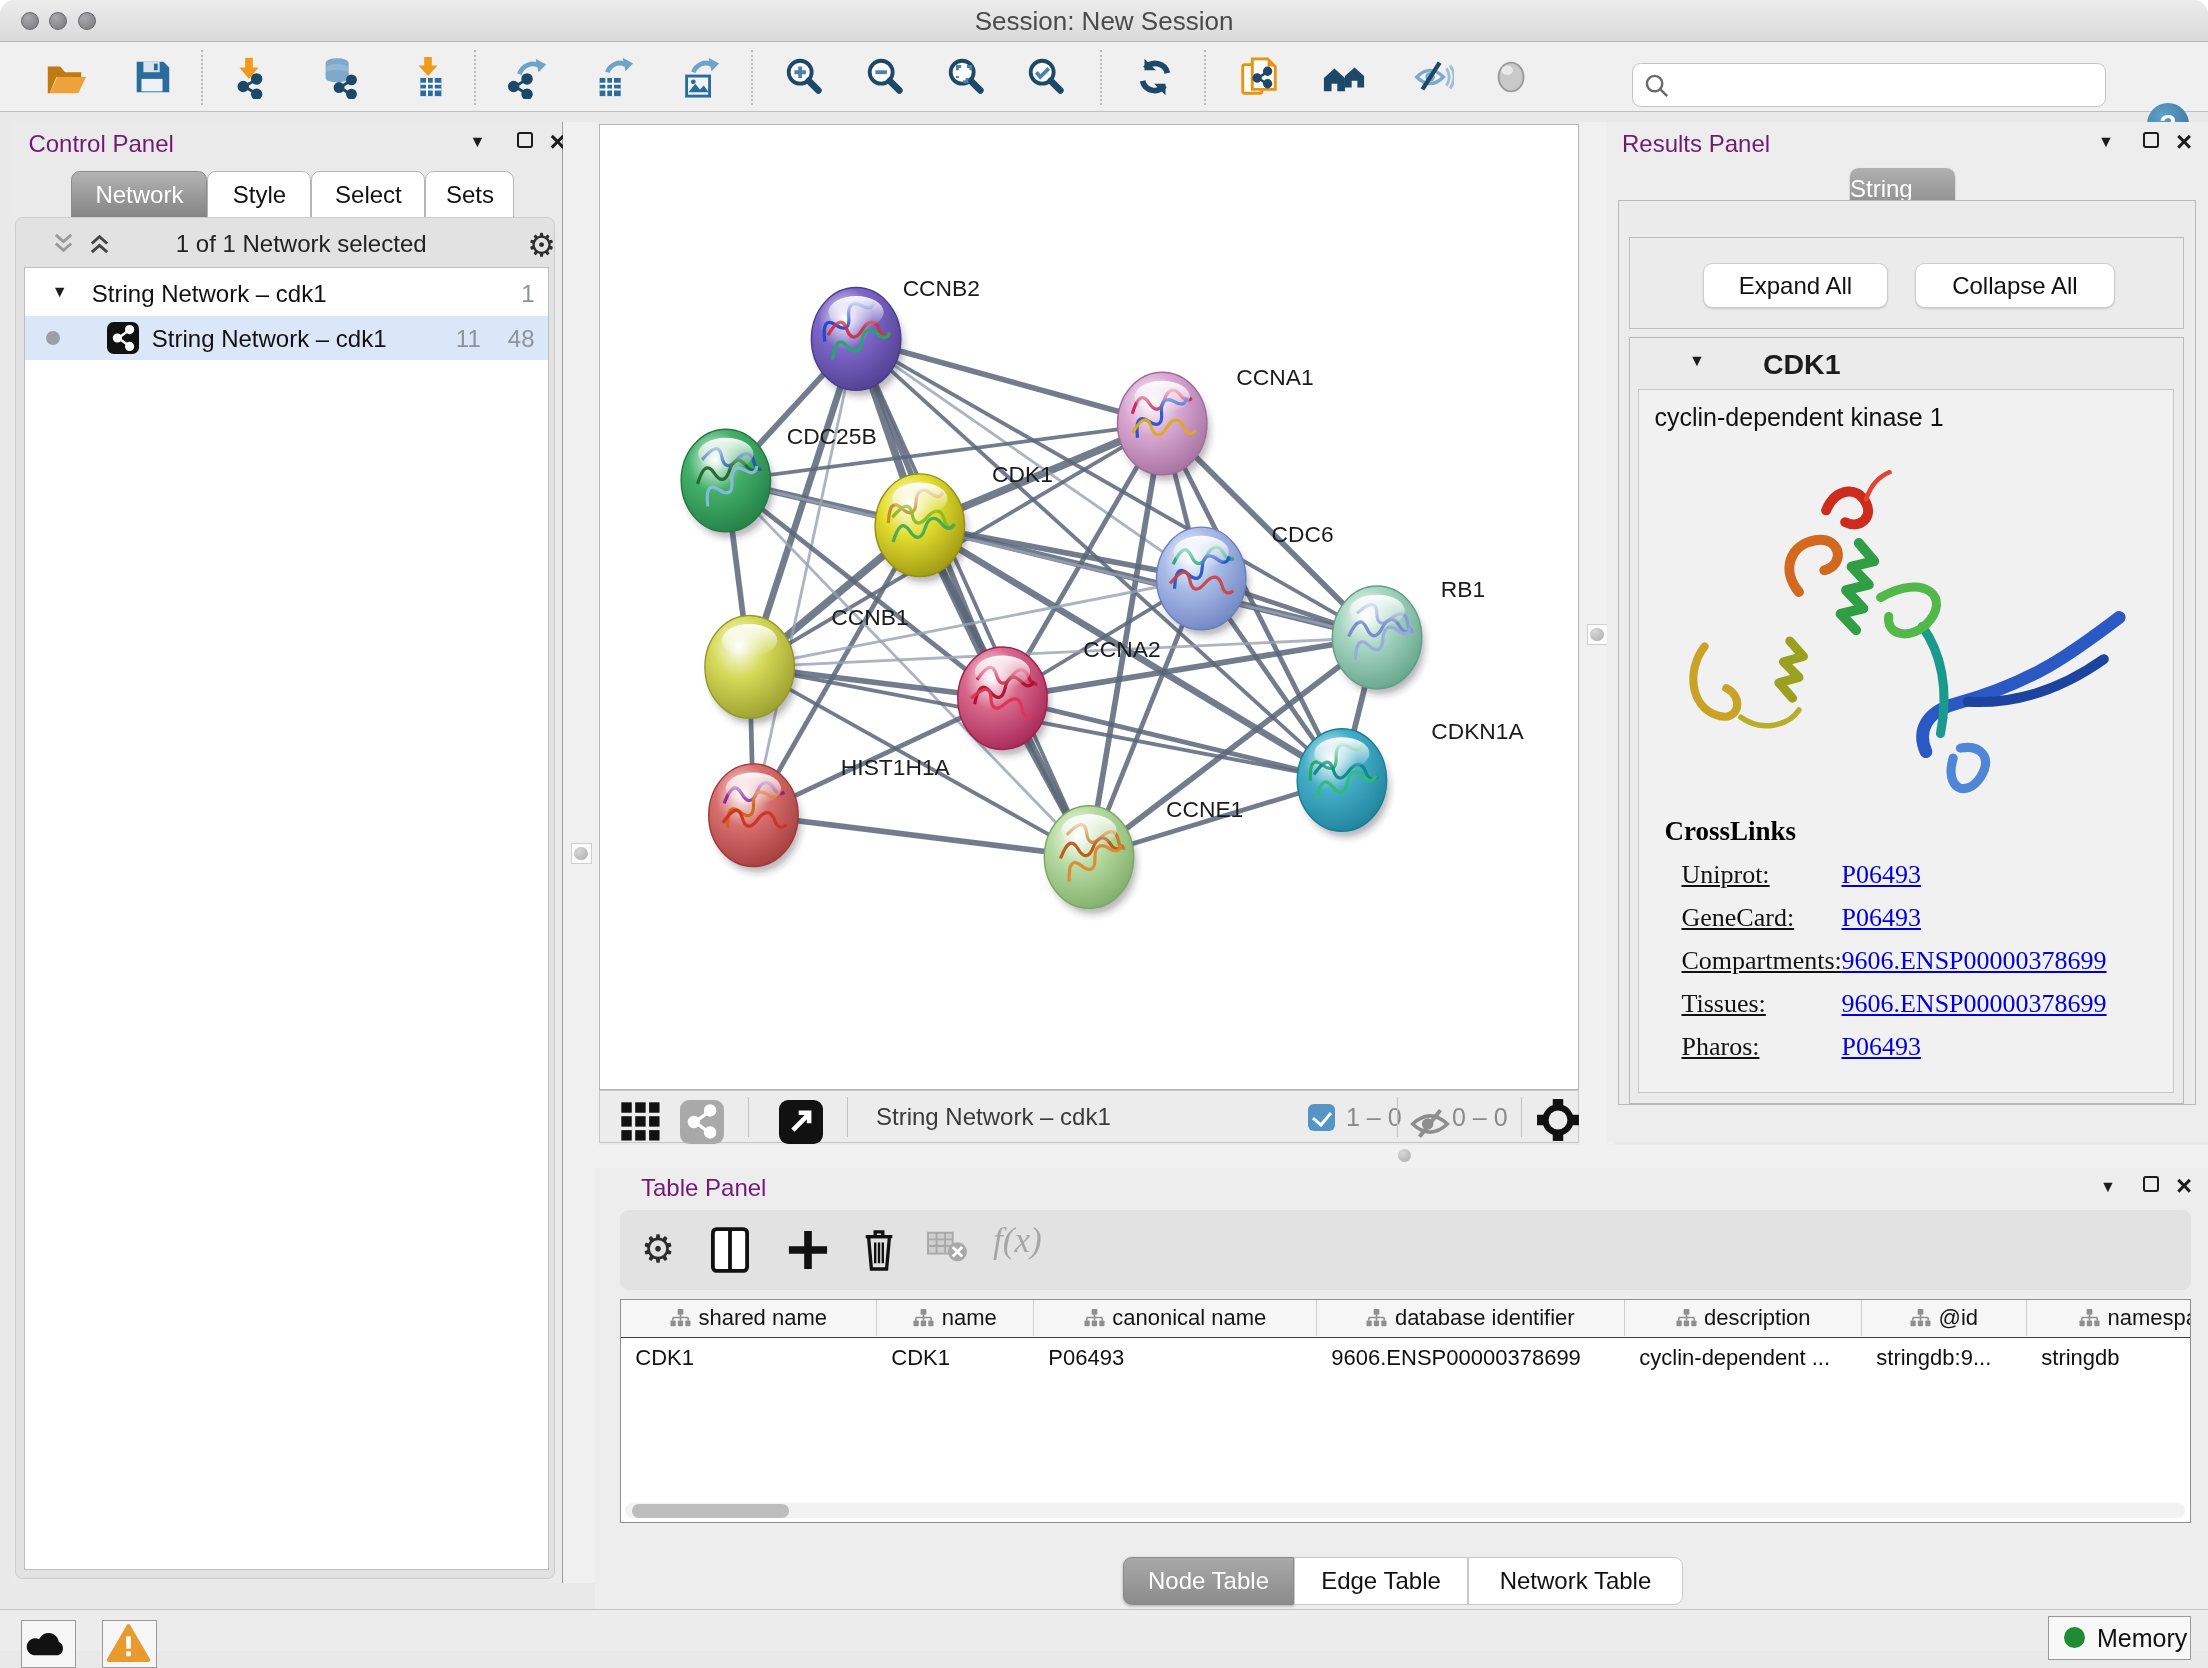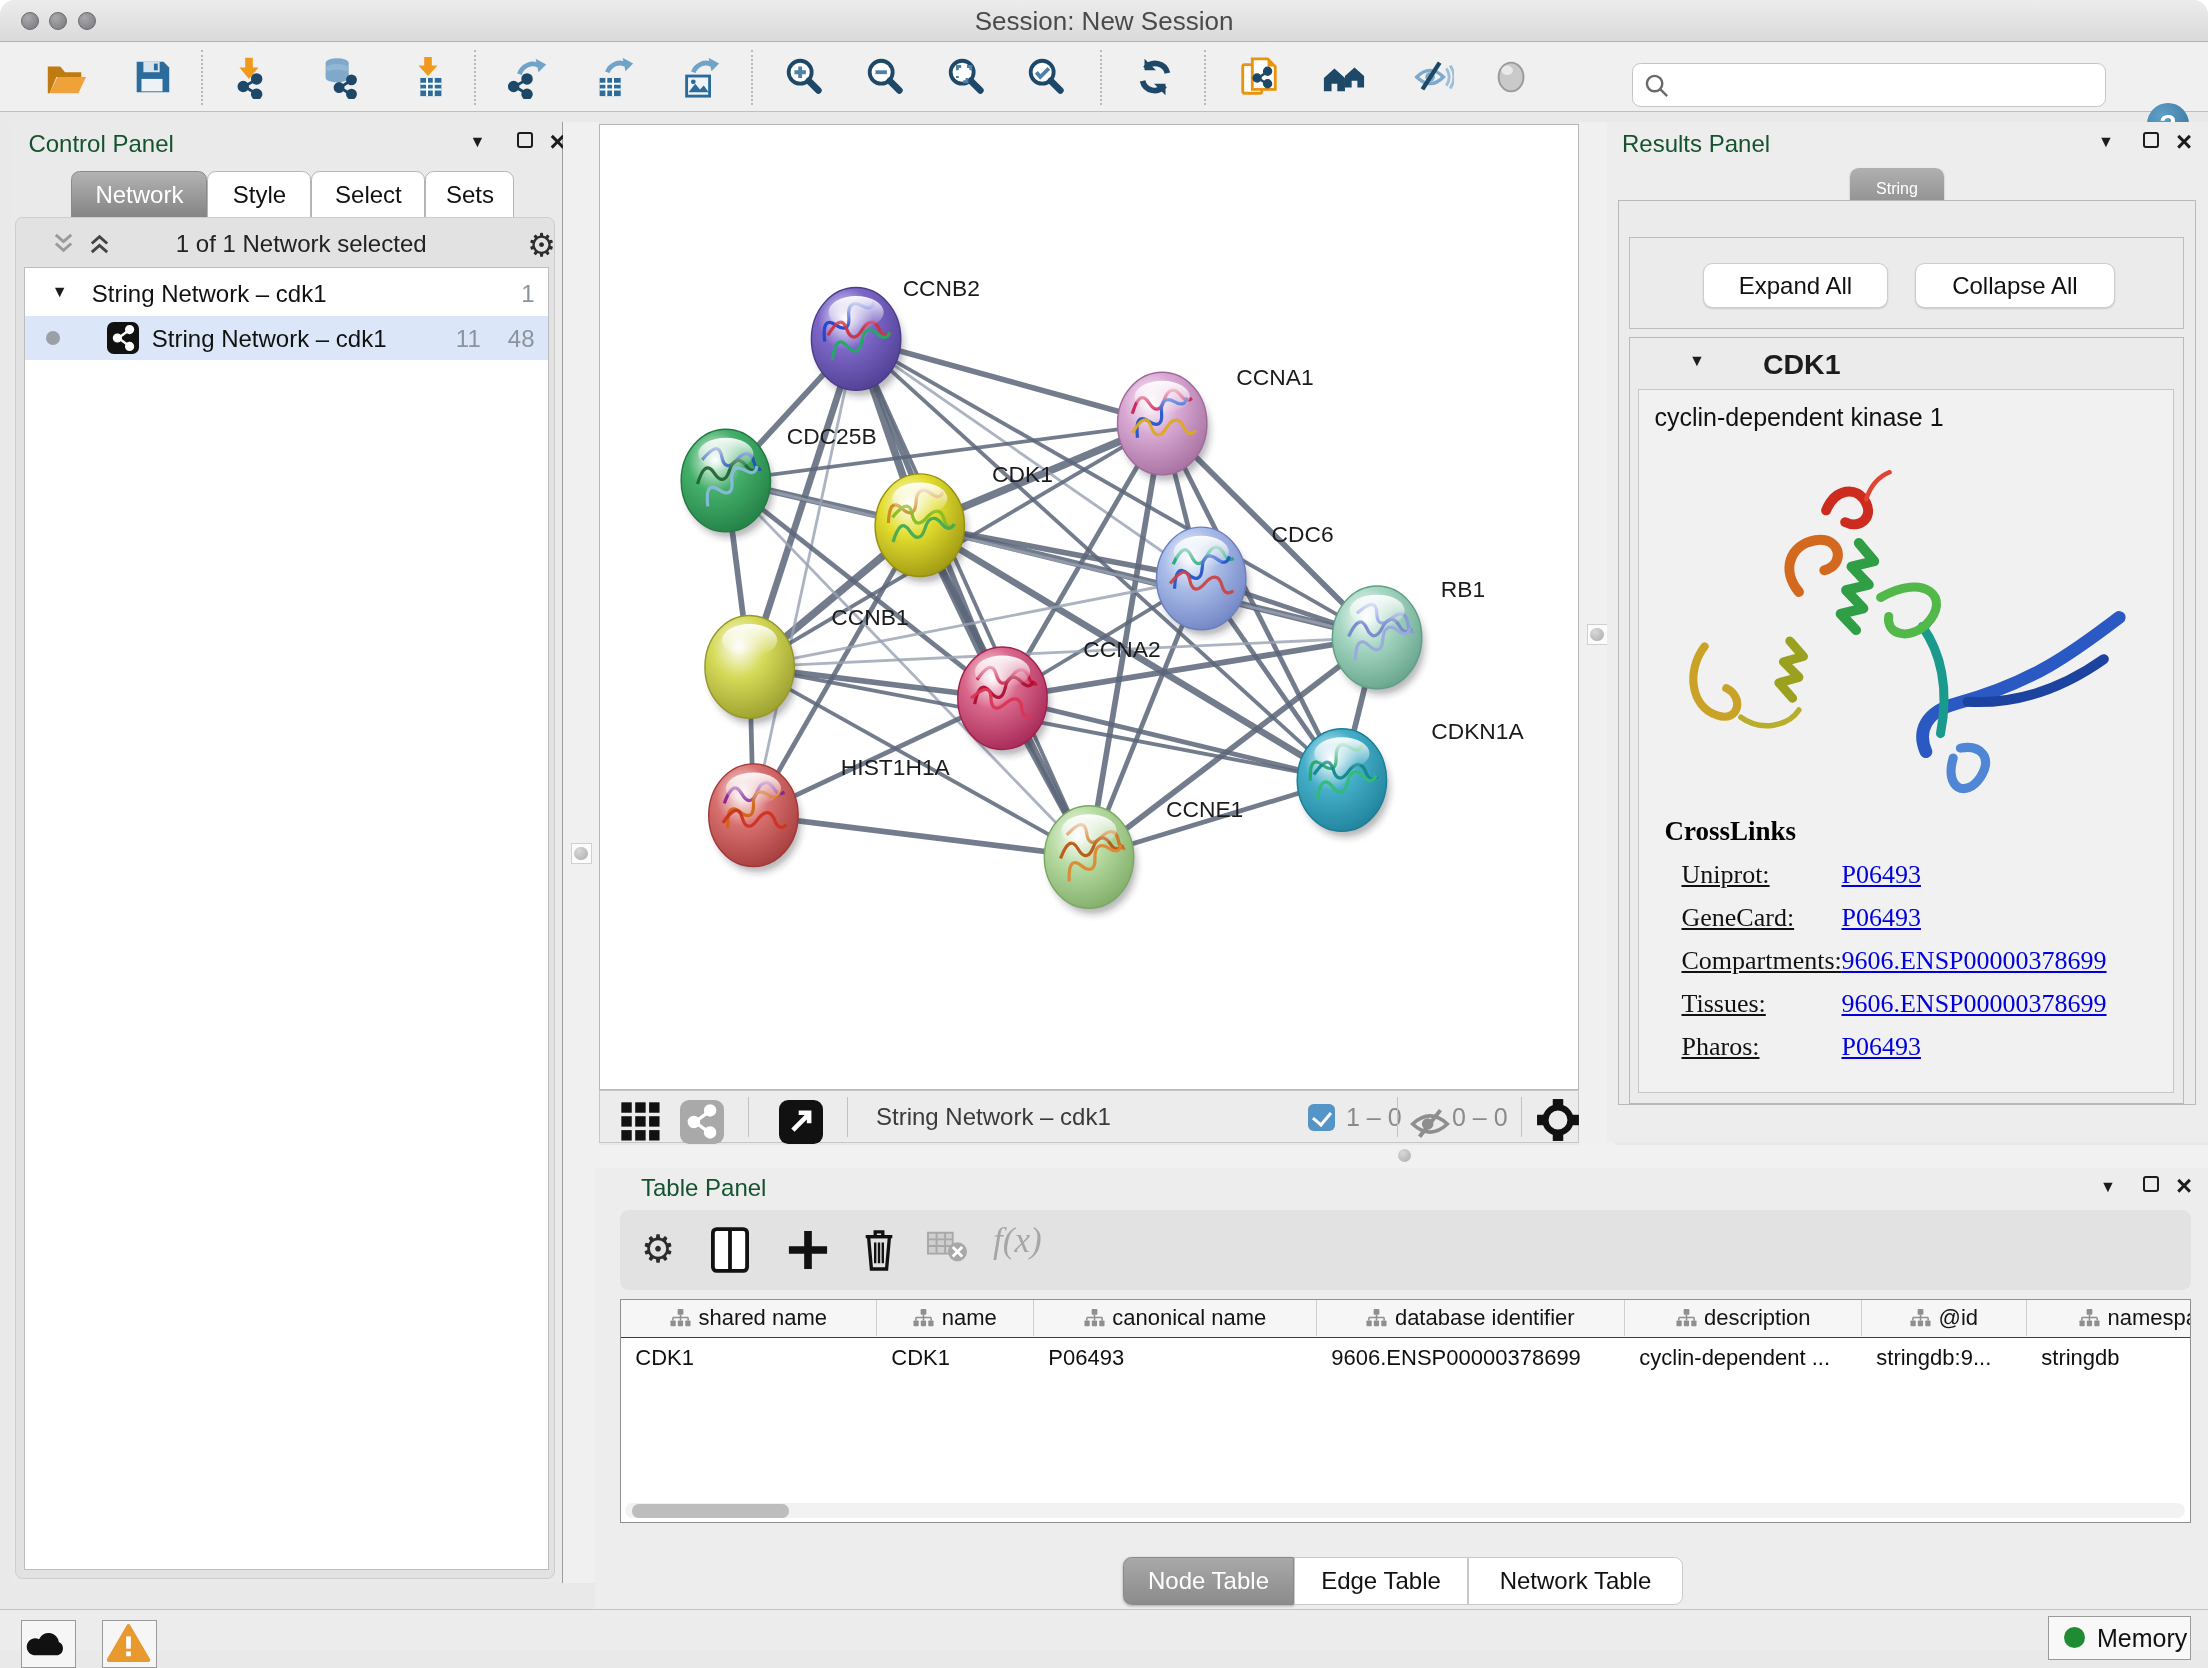--- a/index.html
+++ b/index.html
@@ -26,21 +26,21 @@
   .searchbox { position:absolute; left:1632px; top:21px; width:474px; height:44px;
                background:#ffffff; border:1.9px solid #c3c3c3; border-radius:8.6px; }
   .searchbox svg { position:absolute; left:11.4px; top:8.6px; }
   .searchbox input { position:absolute; left:49px; top:1.9px; width:409px; height:36px;
                      border:none; outline:none; font-size:23px; background:transparent; }
   .helpbtn { position:absolute; left:2147px; top:63px; width:42px; height:42px; border-radius:50%;
              background:radial-gradient(circle at 35% 30%, #5fa0c8, #356f98); color:#fff;
              font-weight:bold; font-size:28.5px; text-align:center; line-height:42px; top:61px; }
 
   
-  .phead-title { position:absolute; font-size:24px; color:#14532d; }
+  .phead-title { position:absolute; font-size:24px; color:#701a75; }
   .ph-ico { position:absolute; color:#1c1c1c; }
   .tri { font-size:16px; }
   .floatbox { width:16px; height:16px; border:2.4px solid #1c1c1c; border-radius:2.9px; }
   .closex { font-size:27.6px; font-weight:bold; line-height:19px; }
 
   
   .cpanel { position:absolute; left:11.4px; top:122px; width:552px; height:1461px;
             background:#eaeaea; border-right:1.9px solid #9d9d9d; }
   .tabs { position:absolute; top:49px; height:47px; }
   .tab { position:absolute; top:0; height:47px; text-align:center; font-size:24px; line-height:45px;
@@ -74,22 +74,22 @@
   .netbar .title { position:absolute; left:276px; top:12.4px; font-size:24px; color:#3a3a3a; }
   .cbox { position:absolute; left:708px; top:13.3px; width:27px; height:27px; background:#5494c6;
           border-radius:5.7px; }
   .cbox::after { content:""; position:absolute; left:7.6px; top:3.8px; width:8.6px; height:14.3px;
                  border:solid #fff; border-width:0 3.8px 3.8px 0; transform:rotate(40deg); }
   .cnt { position:absolute; top:12.4px; font-size:25px; color:#8a8a8a; }
   .hsplit { position:absolute; left:599px; top:1145px; width:1609px; height:23px; background:#f1f1f1; }
 
   
   .rpanel { position:absolute; left:1607px; top:122px; width:601px; height:1020px; background:#ededed; }
-  .rtab { position:absolute; left:243px; top:46px; width:94px; height:42px; border-radius:8.6px;
-          background:linear-gradient(#b0b0b0,#8c8c8c); color:#fff; font-size:16px; text-align:center;
+  .rtab { position:absolute; left:243px; top:46px; width:105px; height:42px; border-radius:8.6px;
+          background:linear-gradient(#b0b0b0,#8c8c8c); color:#fff; font-size:24px; 
           line-height:42px; box-shadow:0 1px 1.9px rgba(0,0,0,.3); }
   .rbox { position:absolute; left:11.4px; top:78px; width:578px; height:905px;
           background:#ebebeb; border:1.9px solid #b9b9b9; }
   .rbtns { position:absolute; left:9.5px; top:36px; width:555px; height:92px;
            background:#ebebeb; border:1px solid #bdbdbd; }
   .rbtn { position:absolute; top:25px; height:45px; background:#ffffff; border:1px solid #cdcdcd;
           border-radius:9.5px; font-size:24px; text-align:center; line-height:43px; color:#111;
           box-shadow:0 1px 1.9px rgba(0,0,0,.15); }
   .cdk1box { position:absolute; left:9.5px; top:136px; width:555px; height:767px;
              background:#ebebeb; border:1px solid #b9b9b9; }

